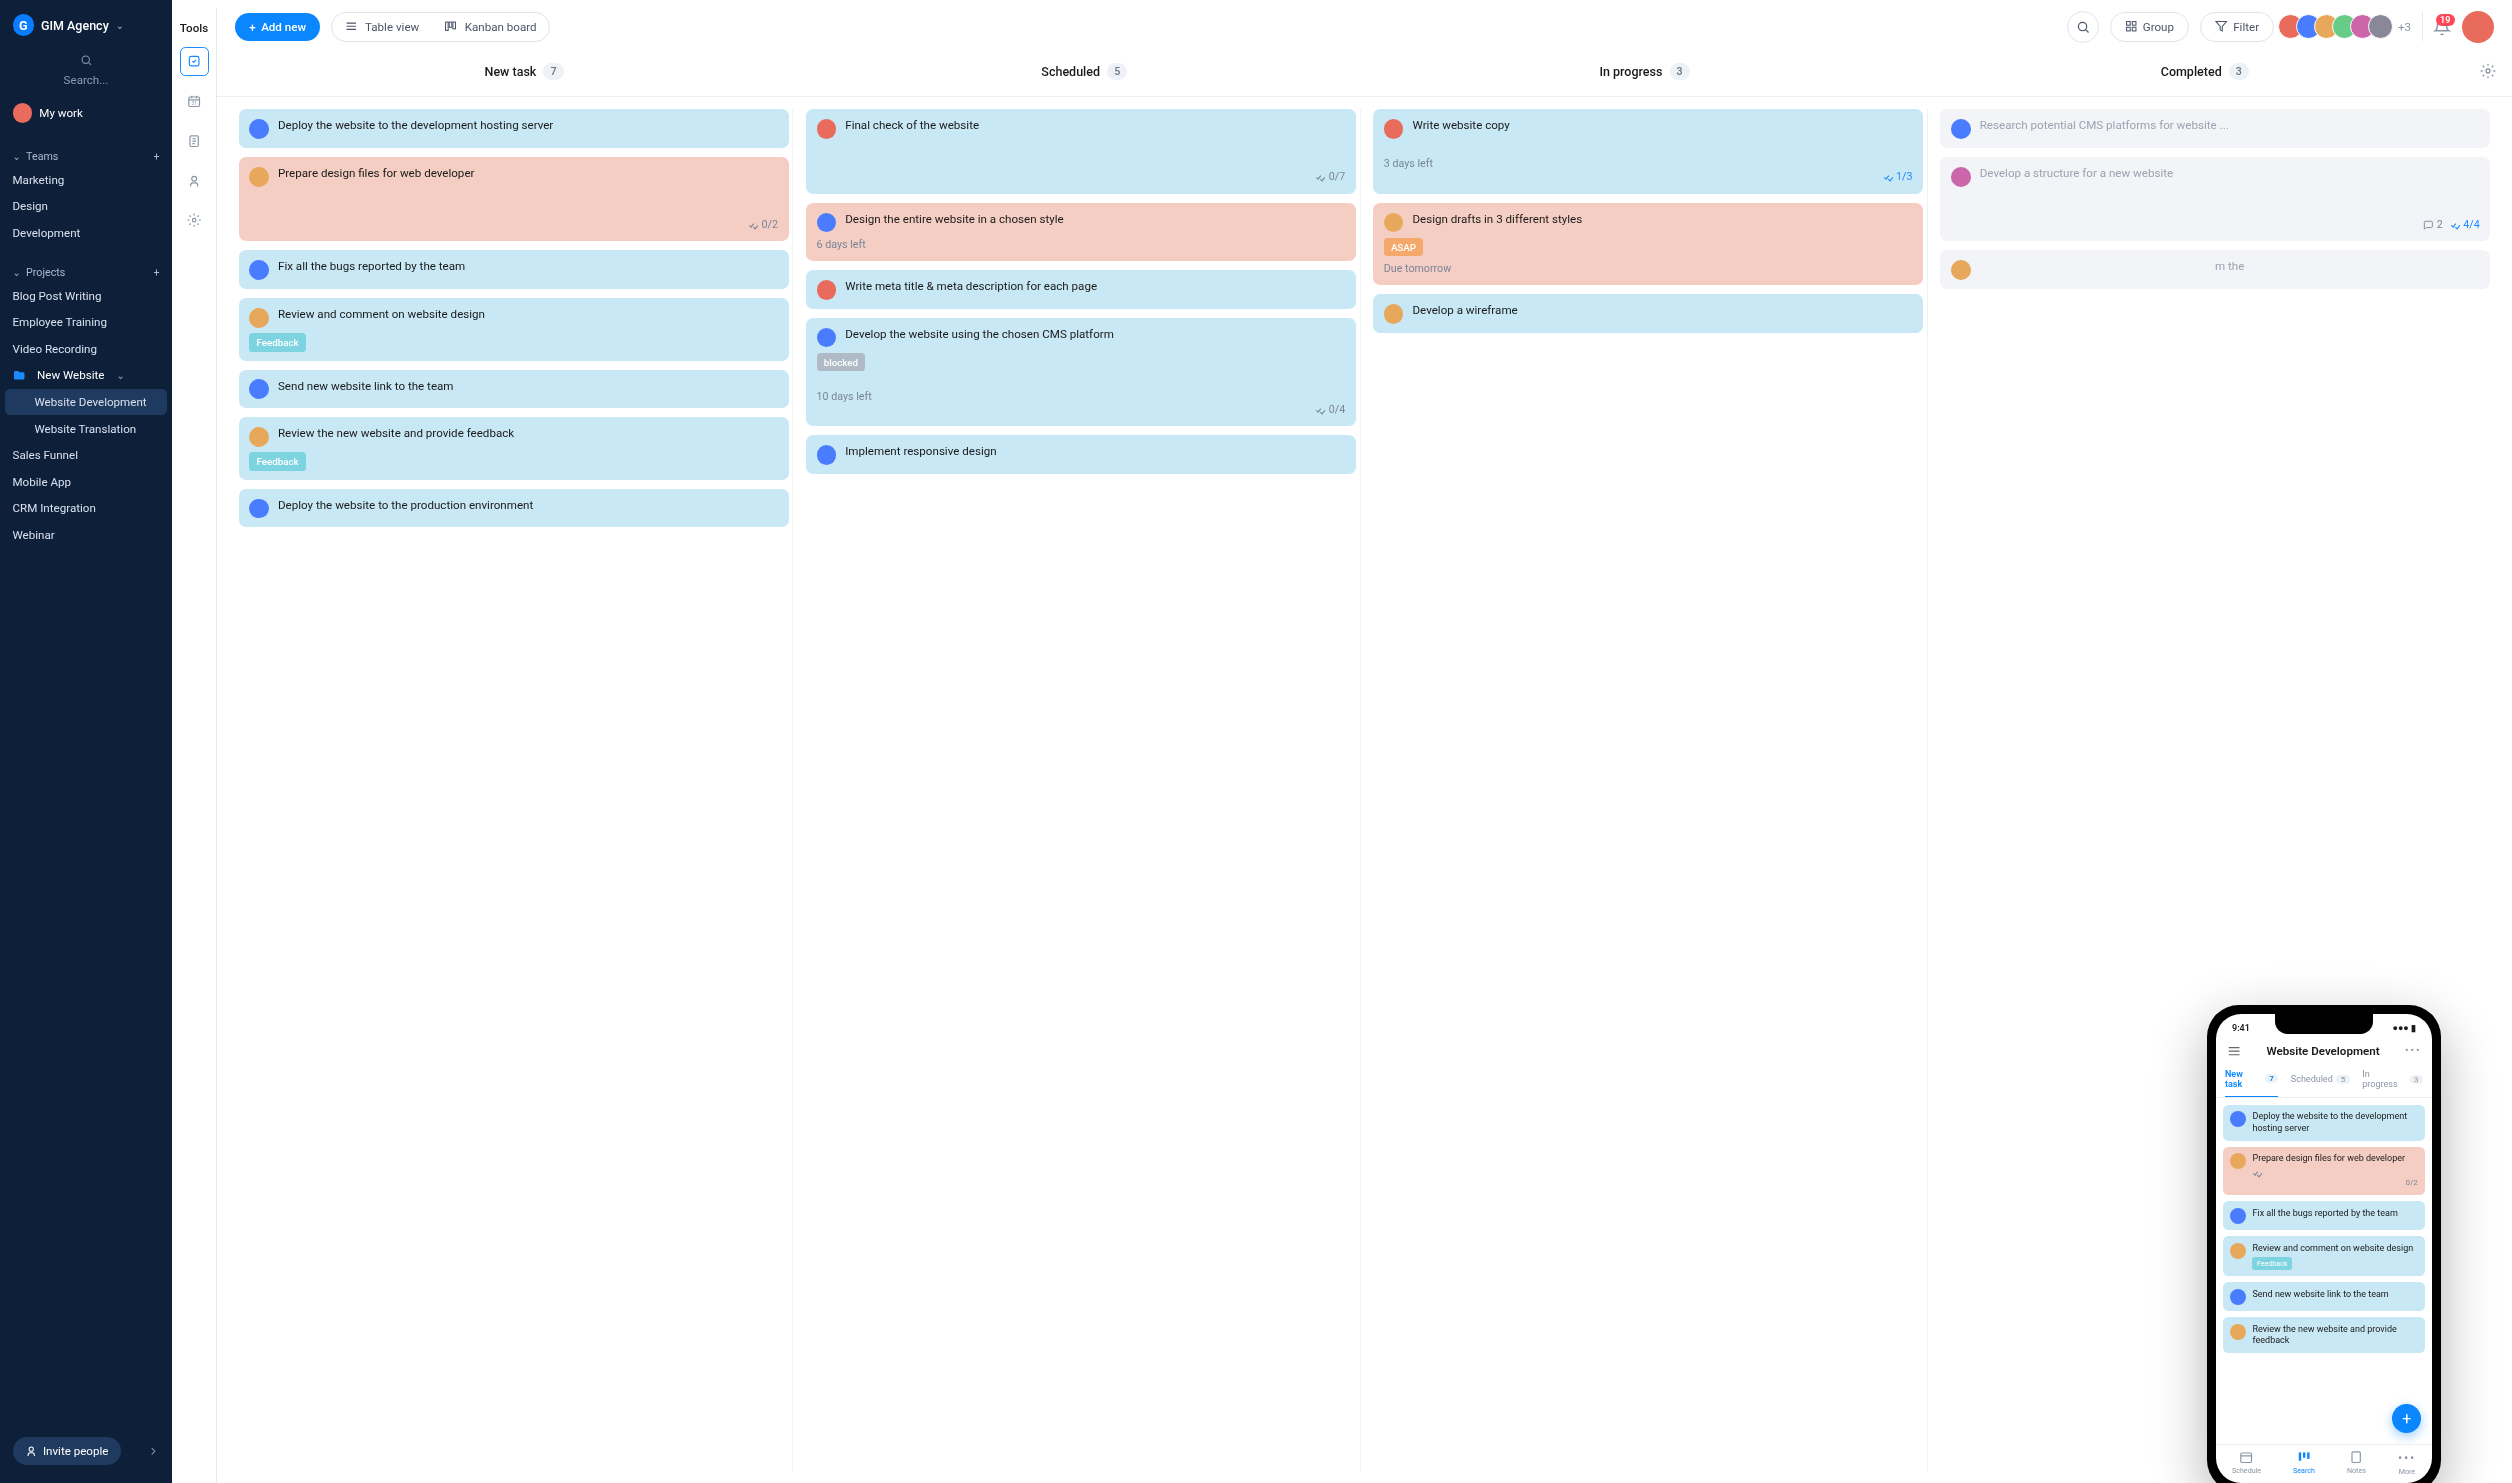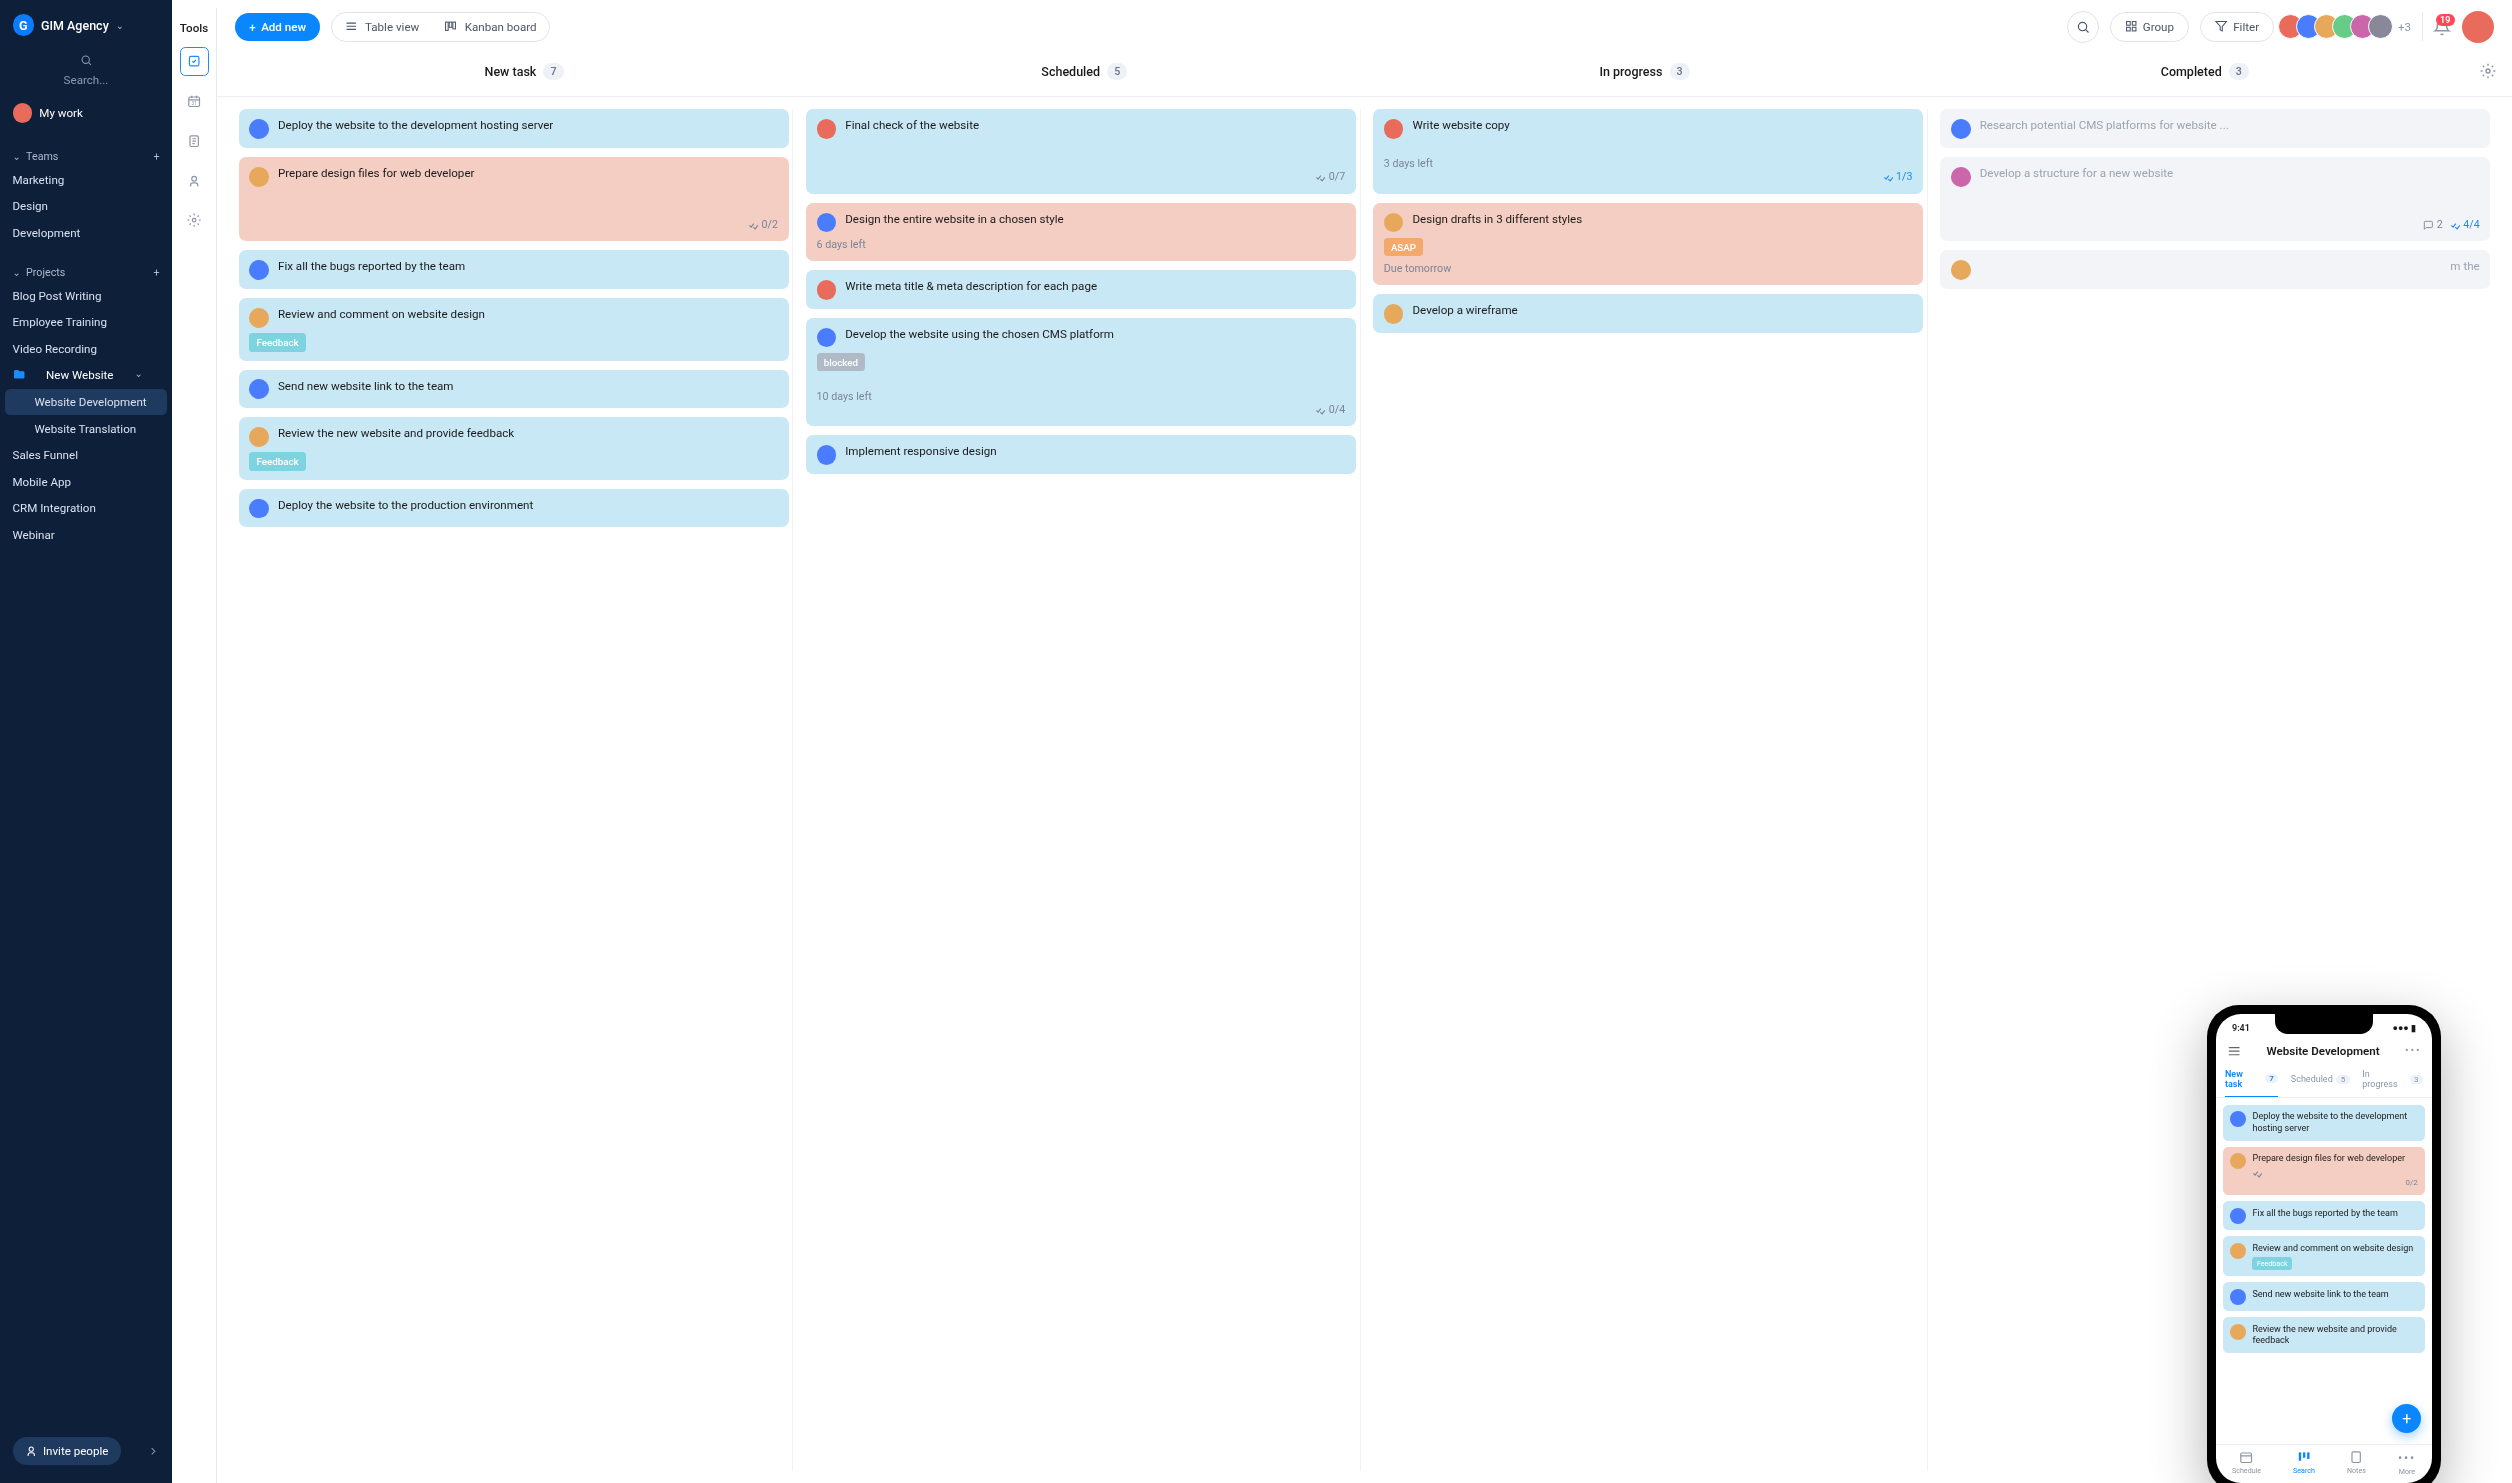--- a/index.html
+++ b/index.html
@@ -16,21 +16,21 @@
 .search-bar { display: flex; align-items: center; gap: 7.1px; padding: 5.4px 0; color: #8a9bb4; font-size: 11.6px; margin-top: 7.1px; flex-direction: column; }
 .mywork { display: flex; align-items: center; gap: 7.1px; padding: 7.1px 0; font-size: 11.6px; margin-top: 3.6px; }
 .avatar-sm { width: 19.7px; height: 19.7px; border-radius: 50%; background: #e86b5c; }
 
 .sb-section { margin-top: 16px; }
 .sb-section-hdr { display: flex; align-items: center; justify-content: space-between; padding: 3.6px 12.5px; color: #aeb9cc; font-size: 10.7px; }
 .sb-section-hdr .plus { color: #aeb9cc; cursor: pointer; }
 .sb-item { padding: 6.3px 12.5px; font-size: 11.6px; color: #d9e1ee; cursor: pointer; }
 .sb-subitem { padding: 6.3px 12.5px 6.3px 29px; font-size: 11.6px; color: #d9e1ee; cursor: pointer; border-radius: 5.4px; margin: 0 5.4px; }
 .sb-subitem.active { background: #1f3a5f; }
-.sb-proj { display: flex; align-items: flex-start; gap: 21px; padding: 6.3px 12.5px; font-size: 11.6px; cursor: pointer; }
+.sb-proj { display: flex; align-items: center; gap: 12px; padding: 6.3px 12.5px; font-size: 11.6px; cursor: pointer; }
 .sb-proj .folder { color: #1a8cff; }
 
 .sb-bottom { margin-top: auto; padding: 0 12.5px 9px; display: flex; align-items: center; justify-content: space-between; }
 .invite-btn { background: #1f3a5f; color: #fff; border-radius: 18px; padding: 7.1px 12.5px; font-size: 11.6px; display: flex; align-items: center; gap: 5.4px; border: none; cursor: pointer; }
 .collapse-icon { color: #8a9bb4; cursor: pointer; }
 
 
 .toolrail { width: 45px; background: #fff; border-right: 0.9px solid #e6e8ec; display: flex; flex-direction: column; align-items: center; padding-top: 12.5px; gap: 3.6px; margin-top: 8px; }
 .rail-label { font-size: 11.6px; font-weight: 500; margin-bottom: 9px; }
 .rail-btn { width: 29px; height: 29px; display: flex; align-items: center; justify-content: center; border-radius: 5.4px; cursor: pointer; color: #8b95a7; margin-bottom: 7.1px; }
@@ -481,21 +481,21 @@
                 <span class="check-frac done"><svg width="10.7" height="10.7" viewBox="0 0 24 24" fill="none" stroke="currentColor" stroke-width="2.5">
                     <path d="m3 12 4 4L13 8"></path>
                     <path d="m12 16 4 4 6-8"></path>
                   </svg>4/4</span>
               </span>
             </div>
   </div>
           <div class="card card-gray card-faded">
     <div class="card-row">
       <div class="avatar-sm av3"></div>
-      <div class="card-title" style="text-align:right;width:100%">m the</div>
+      <div class="card-title" style="text-align:center;width:100%">m the</div>
     </div>
 
   </div>
         </div>
     </div>
 
     <div class="phone">
       <div class="phone-inner">
         <div class="notch"></div>
         <div class="phone-status">

